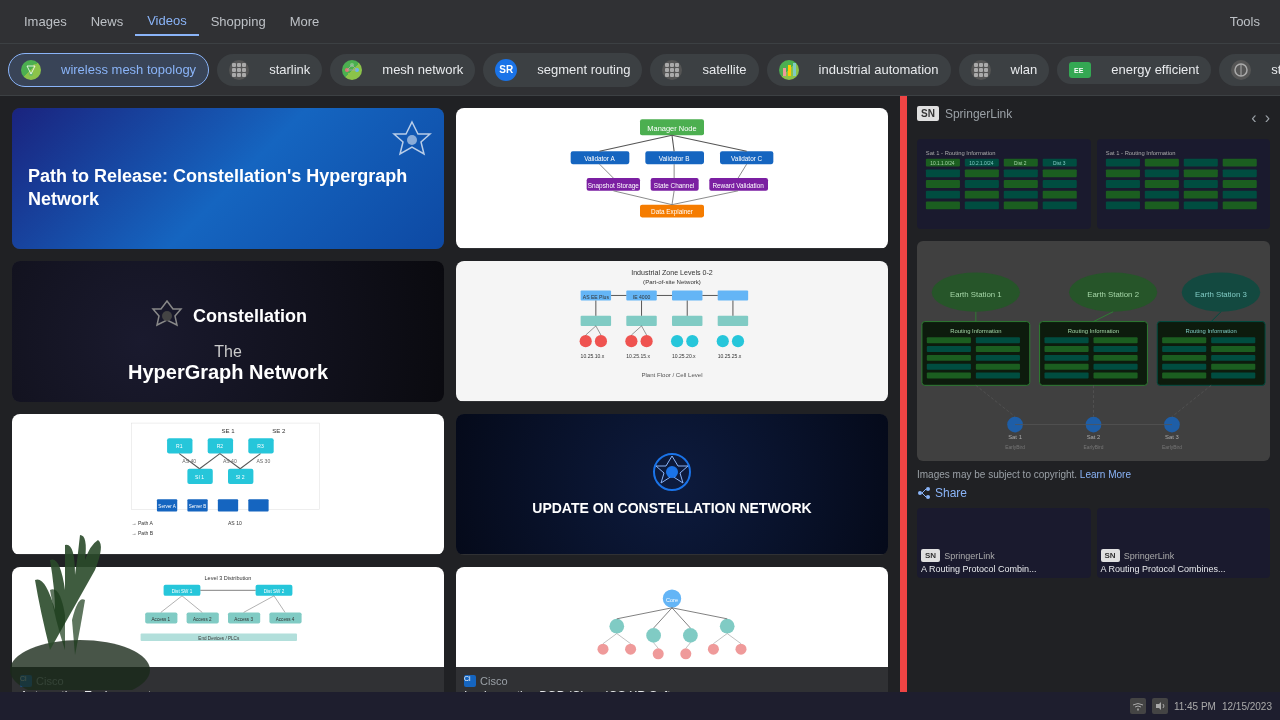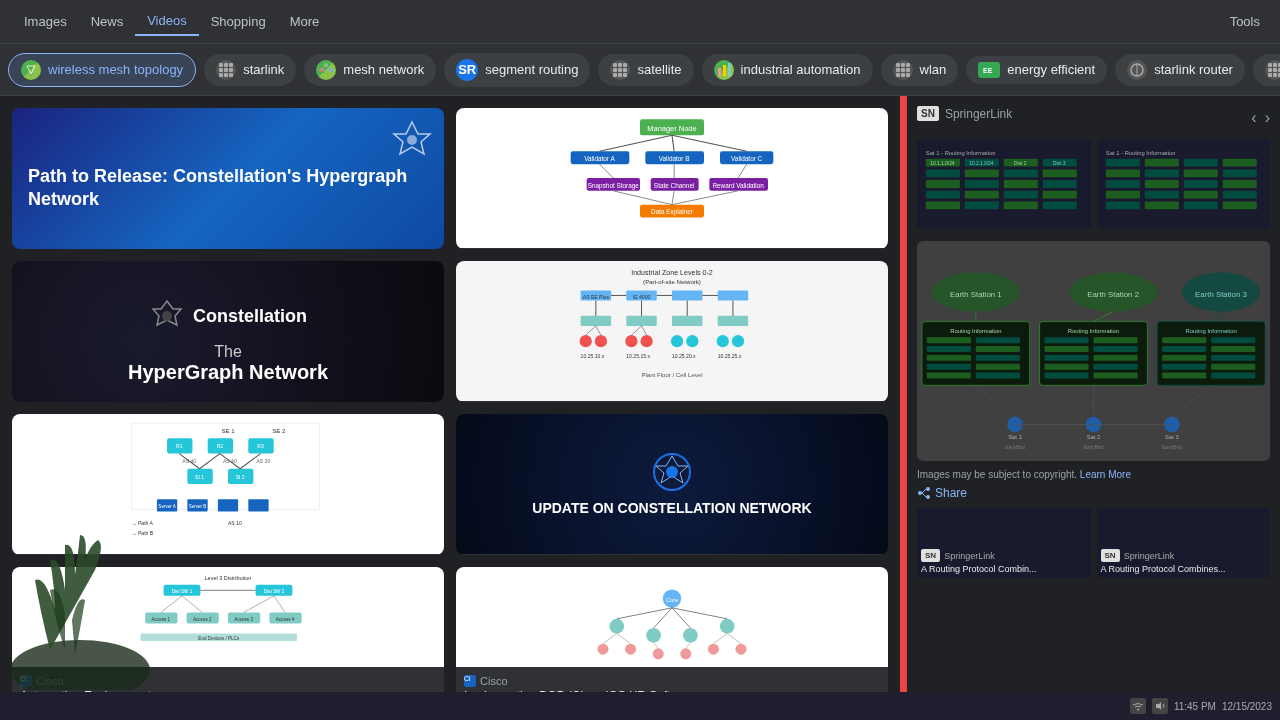--- a/index.html
+++ b/index.html
@@ -50,21 +50,21 @@
       display: flex;
       align-items: center;
       padding: 0 8px;
       gap: 8px;
       overflow-x: auto;
       border-bottom: 1px solid #3c4043;
     }
     .chip {
       display: flex;
       align-items: center;
-      gap: 7px;
+      gap: 20px;
       background: #3c4043;
       border-radius: 20px;
       padding: 6px 12px;
       font-size: 13px;
       color: #e8eaed;
       cursor: pointer;
       white-space: nowrap;
       flex-shrink: 0;
     }
     .chip.active {
@@ -413,21 +413,21 @@
         <circle cx="13" cy="8" r="2" fill="#64b5f6"></circle>
         <circle cx="8" cy="3" r="2" fill="#81c784"></circle>
         <line x1="3" y1="8" x2="13" y2="8" stroke="#aaa" stroke-width="0.8"></line>
         <line x1="3" y1="8" x2="8" y2="3" stroke="#aaa" stroke-width="0.8"></line>
         <line x1="13" y1="8" x2="8" y2="3" stroke="#aaa" stroke-width="0.8"></line>
       </svg>
     </div>
     <span>mesh network</span>
   </div>
   <div class="chip">
-    <div class="chip-icon" style="background:#1a73e8; color:white; font-size:13px; font-weight:bold; border-radius:50%; width:22px; height:22px; display:flex; align-items:center; justify-content:center;">SR</div>
+    <div class="chip-icon" style="background:#1a73e8; color:white; font-size:10px; font-weight:bold; border-radius:50%; width:22px; height:22px; display:flex; align-items:center; justify-content:center;">SR</div>
     <span>segment routing</span>
   </div>
   <div class="chip">
     <div class="chip-icon dots">
       <span></span>
         <span></span>
         <span></span>
       <span></span>
         <span></span>
         <span></span>

